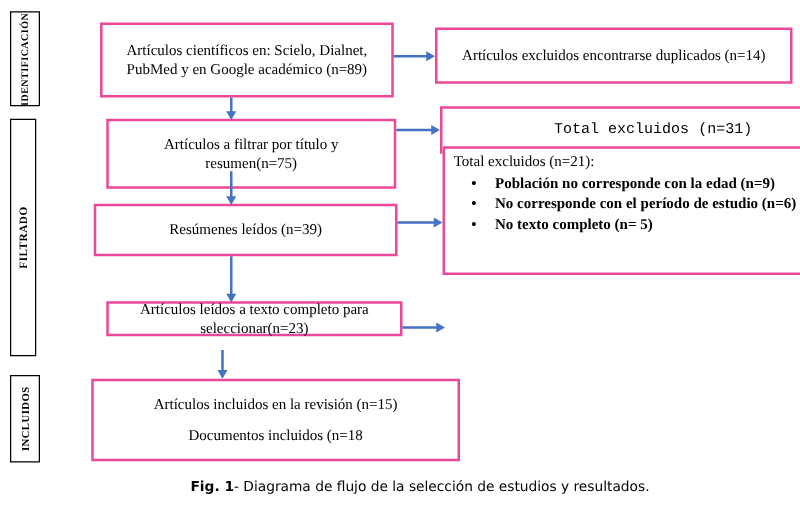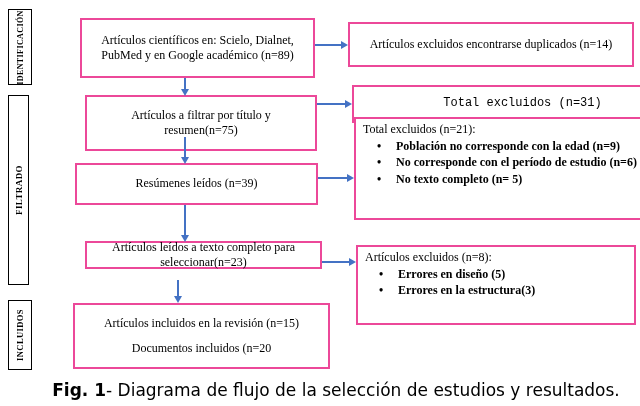--- a/index.html
+++ b/index.html
@@ -40,21 +40,21 @@
     border-top:7px solid #4472C4;
   }
   .arr-h { position:absolute; height:2px; background:#4472C4; }
   .arr-h::after {
     content:""; position:absolute; right:-6px; top:-3px; width:0; height:0;
     border-top:4px solid transparent; border-bottom:4px solid transparent;
     border-left:7px solid #4472C4;
   }
   .caption {
     position:absolute; left:0; right:0; top:381px; text-align:center;
-    font-family:"DejaVu Sans", sans-serif; font-size:17px; line-height:18px;margin-left:32px;
+    font-family:"DejaVu Sans", sans-serif; font-size:11px; line-height:18px;margin-left:32px;
   }
   .caption .b { font-weight:bold; }
 </style>
 </head>
 <body>
 
 <div class="canvas">
 
   <div class="stage" style="left:8px; top:9px; width:24px; height:76px;">
     <span class="stage-label" style="font-size:8px;">IDENTIFICACIÓN</span>
@@ -75,49 +75,42 @@
   </div>
 
   <div class="box center-box" style="left:75px; top:163px; width:243px; height:42px;">
     <span>Resúmenes leídos (n=39)</span>
   </div>
 
   <div class="box center-box" style="left:85px; top:241px; width:237px; height:28px; line-height:15px;">
     <span>Artículos leídos a texto completo para seleccionar(n=23)</span>
   </div>
 
-  <div class="box center-box two-line" style="left:73px; top:303px; width:257px; height:66px;">
+  <div class="box center-box two-line" style="left:73px; top:303px; width:295px; height:66px;">
     <span>Artículos incluidos en la revisión (n=15)</span>
-    <span>Documentos incluidos (n=20</span>
+    <span>Documentos incluidos (n=18</span>
   </div>
 
   <div class="box center-box" style="left:348px; top:22px; width:286px; height:45px;">
     <span>Artículos excluidos encontrarse duplicados (n=14)</span>
   </div>
 
   <div class="box center-box" style="left:352px; top:85px; width:341px; height:38px;font-family:Liberation Mono, monospace;">
     <span>Total excluidos (n=31)</span>
   </div>
 
   <div class="box list-box" style="left:354px; top:117px; width:316px; height:103px;">
     <div class="ttl">Total excluidos (n=21):</div>
     <ul>
       <li>Población no corresponde con la edad (n=9)</li>
       <li>No corresponde con el período de estudio (n=6)</li>
       <li>No texto completo (n= 5)</li>
     </ul>
   </div>
 
-  <div class="box list-box" style="left:356px; top:245px; width:280px; height:80px;">
-    <div class="ttl">Artículos excluidos (n=8):</div>
-    <ul>
-      <li>Errores en diseño (5)</li>
-      <li>Errores en la estructura(3)</li>
-    </ul>
-  </div>
 
   <div class="arr-v" style="left:184px; top:78px;  height:12px;"></div>
   <div class="arr-v" style="left:184px; top:137px; height:21px;"></div>
   <div class="arr-v" style="left:184px; top:205px; height:31px;"></div>
   <div class="arr-v" style="left:177px; top:280px; height:17px;"></div>
 
   <div class="arr-h" style="left:315px; top:44px;  width:27px;"></div>
   <div class="arr-h" style="left:317px; top:103px; width:29px;"></div>
   <div class="arr-h" style="left:318px; top:177px; width:30px;"></div>
   <div class="arr-h" style="left:322px; top:261px; width:28px;"></div>

